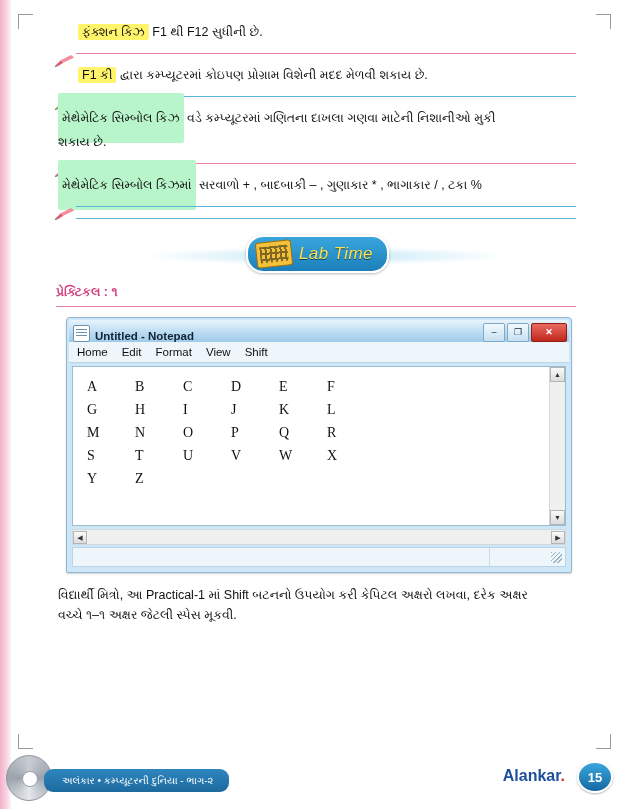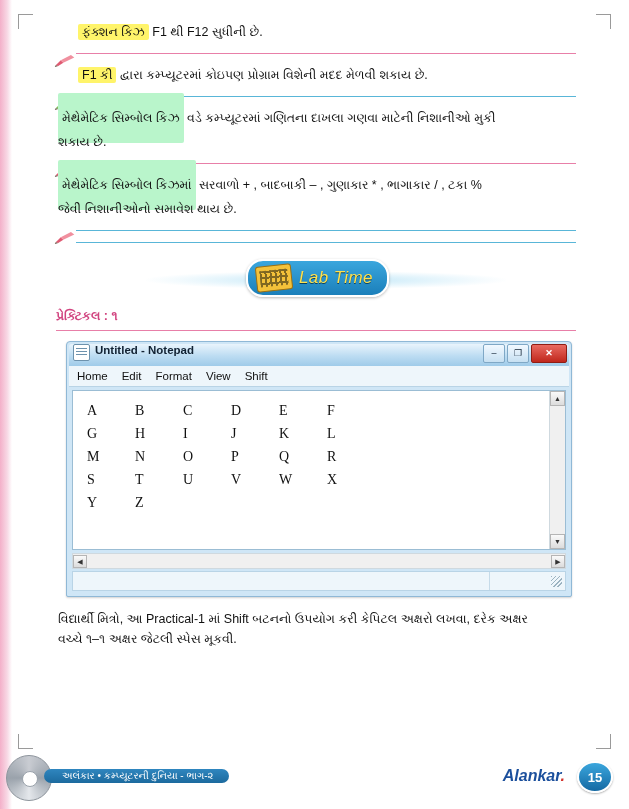--- a/index.html
+++ b/index.html
@@ -159,21 +159,21 @@
     margin-left: 10px;
     background: #cfe6f6;
     border: 1px solid #8fb8d6;
     border-radius: 4px 4px 2px 2px;
     padding: 2px;
     box-shadow: 0 1px 2px rgba(0,0,0,.18);
   }
   .titlebar {
     height: 22px;
     display: flex;
-    align-items: flex-start;
+    align-items: flex-end;
     background: linear-gradient(#e9f4fc,#bcdcf2 55%,#9fcbe9);
     border-radius: 3px 3px 0 0;
     padding: 0 2px 0 4px;
   }
   .np-icon {
     width: 15px; height: 15px;
     margin-right: 5px;
     background: #fff;
     border: 1px solid #6d92ad;
     border-radius: 2px;
@@ -341,36 +341,35 @@
     left: 15px; top: 15px;
     width: 14px; height: 14px;
     border-radius: 50%;
     background: #ffffff;
     border: 1px solid #9aa2ab;
   }
   .footer-tab {
     position: absolute;
     left: 44px;
     top: 24px;
-    height: 14px;
+    height: 23px;
     padding: 0 16px 0 18px;
     background: linear-gradient(#2f86bf,#1c6a9e);
     border-radius: 9px;
     color: #fff;
     font-size: 10px;
     display: flex;
     align-items: center;
   }
   .footer-brand {
     position: absolute;
     right: 64px;
     top: 22px;
     font-size: 16px;
     font-weight: bold;
-    font-style: italic;
     color: #1b4f9c;
   }
   .footer-brand .dot { color: #d3342e; }
   .page-badge {
     position: absolute;
     right: 16px;
     top: 16px;
     width: 32px; height: 28px;
     border-radius: 50%;
     background: linear-gradient(#3aa6dd,#1569a3);
@@ -434,21 +433,20 @@
         <polygon points="2,12 5,13 1,14" fill="#5a4636"></polygon>
       </svg>
       <div class="rule pink"></div>
     </div>
   </div>
 
   <div class="qa-block">
     <p class="line-text">
       <span class="hl-green">મેથેમેટિક સિમ્બોલ કિઝમાં</span><span> સરવાળો + , બાદબાકી – , ગુણાકાર  * , ભાગાકાર / , ટકા %</span>
     </p>
-    <p class="line-text">જેવી  નિશાનીઓનો સમાવેશ થાય છે.</p>
     <div style="position:relative;">
       <svg class="pencil" viewBox="0 0 26 14" style="top:1px;">
         <polygon points="2,12 8,6 11,9 5,13" fill="#e05a72"></polygon>
         <polygon points="8,6 20,0 24,3 11,9" fill="#f0909f"></polygon>
         <polygon points="2,12 5,13 1,14" fill="#5a4636"></polygon>
       </svg>
       <div class="rule"></div>
     </div>
     <div class="rule tight"></div>
   </div>

